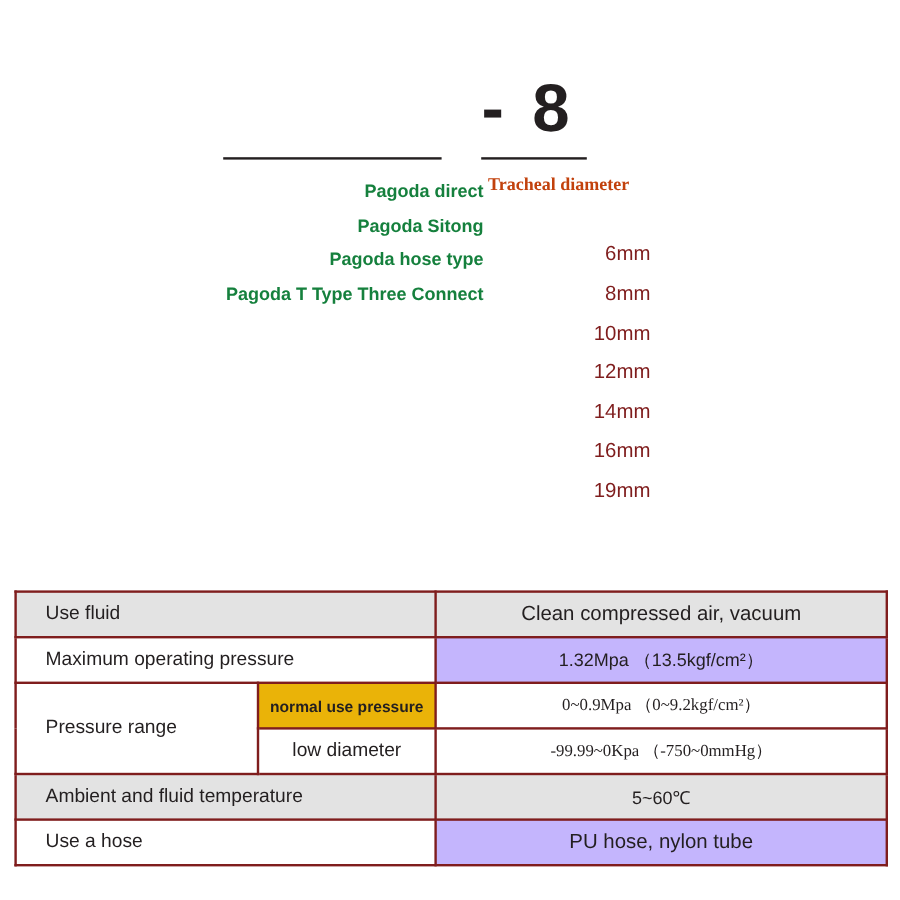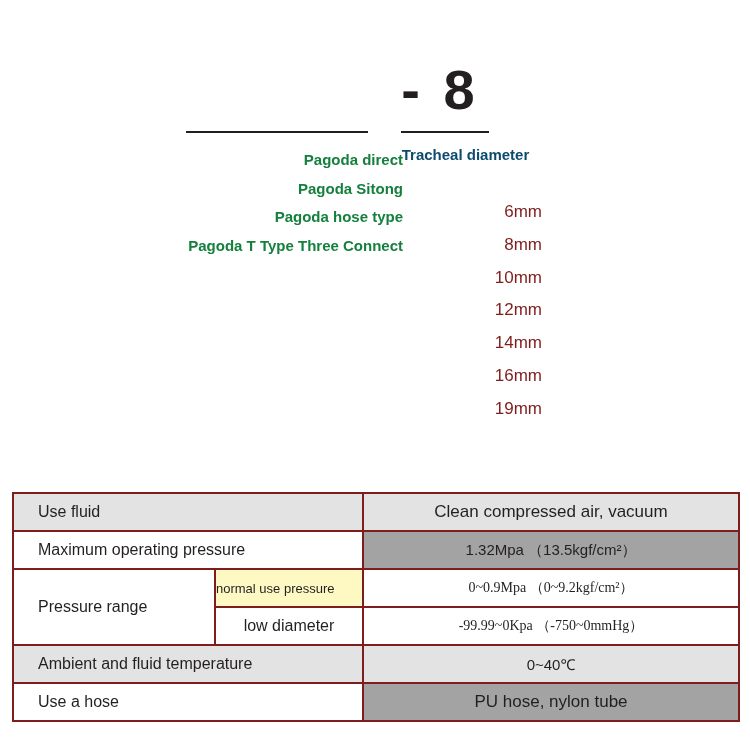--- a/index.html
+++ b/index.html
@@ -57,21 +57,22 @@
   }
 
   .label-right {
     position: absolute;
     left: 388px;
     top: 146px;
     width: 155px;
     text-align: center;
     font-size: 15px;
     font-weight: bold;
-    color: #0c4a6e;
+    color: #c2410c;
+    font-family: Liberation Serif, serif;
   }
 
   .left-list {
     position: absolute;
     left: 60px;
     top: 146px;
     width: 343px;
     text-align: right;
   }
   .left-list div {
@@ -114,36 +115,37 @@
     background: #e3e3e3;
     font-size: 16px;
     padding-left: 24px !important;
   }
   .cell-label-plain {
     background: #ffffff;
     font-size: 16px;
     padding-left: 24px !important;
   }
   .cell-sub {
-    background: #fef9c3;
+    background: #eab308;
     font-size: 13px;
-    text-align: left;
+    text-align: center;
+    font-weight: bold;
   }
   .cell-sub-lg {
     background: #ffffff;
     font-size: 16px;
     text-align: center;
   }
   .cell-value {
     background: #e3e3e3;
     font-size: 17px;
     text-align: center;
   }
   .cell-value-plain {
-    background: #a3a3a3;
+    background: #c4b5fd;
     font-size: 15px;
     text-align: center;
     margin-top: 26px;
   }
   .cell-value-sm-w {
     background: #ffffff;
     font-size: 14px;
     text-align: center;
     font-family: Liberation Serif, serif;
   }
@@ -205,20 +207,20 @@
       <td class="cell-label-plain" rowspan="2">Pressure range</td>
       <td class="cell-sub">normal use pressure</td>
       <td class="cell-value-sm-w">0~0.9Mpa （0~9.2kgf/cm²）</td>
     </tr>
     <tr>
       <td class="cell-sub-lg">low diameter</td>
       <td class="cell-value-sm-w">-99.99~0Kpa （-750~0mmHg）</td>
     </tr>
     <tr>
       <td class="cell-label" colspan="2">Ambient and fluid temperature</td>
-      <td class="cell-value-mid">0~40℃</td>
+      <td class="cell-value-mid">5~60℃</td>
     </tr>
     <tr>
       <td class="cell-label-plain" colspan="2">Use a hose</td>
       <td class="cell-value-plain" style="font-size:17px">PU hose, nylon tube</td>
     </tr>
   </tbody>
 </table>
 
 </body></html>

